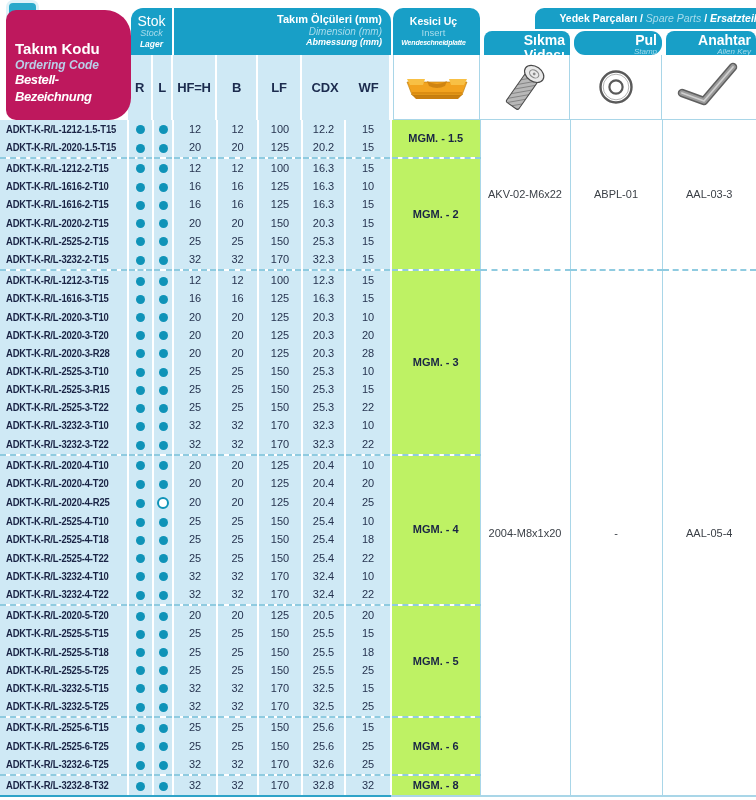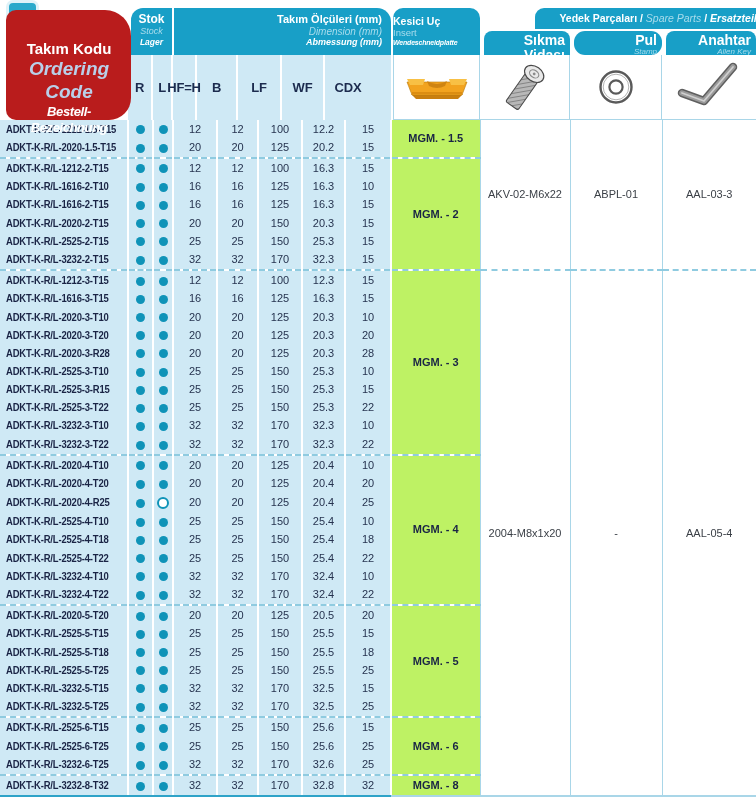--- a/index.html
+++ b/index.html
@@ -2,39 +2,39 @@
 <html><head>
 <meta charset="utf-8">
 <style>
   html,body{margin:0;padding:0;background:#fff;}
   #page{position:relative;width:756px;height:800px;background:#fff;overflow:hidden;
         font-family:"Liberation Sans","DejaVu Sans",sans-serif;-webkit-font-smoothing:antialiased;}
 
   
   .corner-tab{position:absolute;left:6px;top:0;width:33px;height:27px;background:#2aa9cb;
               border:3px solid #dff2f8;border-radius:7px;box-sizing:border-box;}
-  .code-box{position:absolute;left:6px;top:10px;width:125px;height:110px;background:#b91c1c;
-            border-radius:10px 26px 22px 10px;z-index:3;color:#fff;padding:30px 8px 0 9px;box-sizing:border-box;text-align:center;}
+  .code-box{position:absolute;left:6px;top:10px;width:125px;height:110px;background:#be185d;
+            border-radius:10px 26px 22px 10px;z-index:3;color:#fff;padding:30px 8px 0 9px;box-sizing:border-box;}
   .code-box .l1{font-size:15px;font-weight:bold;line-height:1.2;}
-  .code-box .l2{font-size:19px;font-weight:bold;font-style:italic;color:#b9cfe8;line-height:1.2;}
+  .code-box .l2{font-size:12px;font-weight:bold;font-style:italic;color:#b9cfe8;line-height:1.2;}
   .code-box .l3{font-size:13px;font-weight:bold;font-style:italic;color:#fff;line-height:1.25;letter-spacing:-.4px;}
 
   .teal{background:#189fc7;color:#fff;}
   .band-left{position:absolute;left:131px;top:8px;width:260px;height:47px;border-radius:12px 14px 0 0;display:flex;}
   .stok-cell{width:43px;border-right:2px solid #fff;box-sizing:border-box;text-align:center;padding-top:5px;}
-  .stok-cell .l1{font-size:12px;font-weight:bold;line-height:1.15;}
+  .stok-cell .l1{font-size:14px;font-weight:normal;line-height:1.15;}
   .stok-cell .l2{font-size:9px;font-style:italic;color:#a8dcec;line-height:1.1;}
   .stok-cell .l3{font-size:8.5px;font-weight:bold;font-style:italic;line-height:1.2;}
   .dims-cell{flex:1;text-align:right;padding:5px 9px 0 0;}
   .dims-cell .l1{font-size:11px;font-weight:bold;line-height:1.2;padding-left:28px;}
   .dims-cell .l2{font-size:10px;font-style:italic;color:#a8dcec;line-height:1.1;padding-left:13px;}
   .dims-cell .l3{font-size:9px;font-weight:bold;font-style:italic;line-height:1.25;}
 
   .kesici-box{position:absolute;left:393px;top:8px;width:87px;height:47px;border-radius:10px 10px 0 0;
-              text-align:left;padding:7px 6px 0 0;box-sizing:border-box;}
+              text-align:center;padding:7px 6px 0 0;box-sizing:border-box;}
   .kesici-box .l1{font-size:10.5px;font-weight:bold;line-height:1.2;}
   .kesici-box .l2{font-size:9.5px;color:#a8dcec;line-height:1.1;}
   .kesici-box .l3{font-size:7px;font-weight:bold;font-style:italic;line-height:1.5;letter-spacing:-.2px;}
 
   .yedek-band{position:absolute;left:504px;top:8px;width:252px;height:21px;border-radius:9px 9px 0 0;
               text-align:center;font-size:10.5px;line-height:21px;margin-left:31px;}
   .yedek-band .tr{font-weight:bold;}
   .yedek-band .sep{font-weight:bold;}
   .yedek-band .en{font-style:italic;color:#a8dcec;}
   .yedek-band .de{font-weight:bold;font-style:italic;}
@@ -169,25 +169,25 @@
     <svg width="72" height="52" viewBox="0 0 72 52">
       <path d="M60,6 L31,40 L9,32" fill="none" stroke="#5f5f5f" stroke-width="8.5" stroke-linecap="round" stroke-linejoin="round"></path>
       <path d="M60,6 L31,40 L9,32" fill="none" stroke="#9a9a9a" stroke-width="5.5" stroke-linecap="round" stroke-linejoin="round"></path>
       <path d="M60,6 L31,40 L9,32" fill="none" stroke="#cfcfcf" stroke-width="1.8" stroke-linecap="round" stroke-linejoin="round"></path>
     </svg>
   </div>
 
   <div class="subhead">
     <div class="sh" style="width:25px">R</div>
     <div class="sh" style="width:20px">L</div>
-    <div class="sh" style="width:24px">HF=H</div>
+    <div class="sh" style="width:44px">HF=H</div>
     <div class="sh" style="width:41px">B</div>
     <div class="sh" style="width:44px">LF</div>
+    <div class="sh" style="width:46px;border-right:none">CDX</div>
     <div class="sh" style="width:43px">WF</div>
-    <div class="sh" style="width:46px;border-right:none">CDX</div>
   </div>
 
   <div id="body-wrap">
     <table id="body-table">
       <colgroup>
         <col style="width:128px">
           <col style="width:25px">
           <col style="width:20px">
         <col style="width:44px">
           <col style="width:41px">

